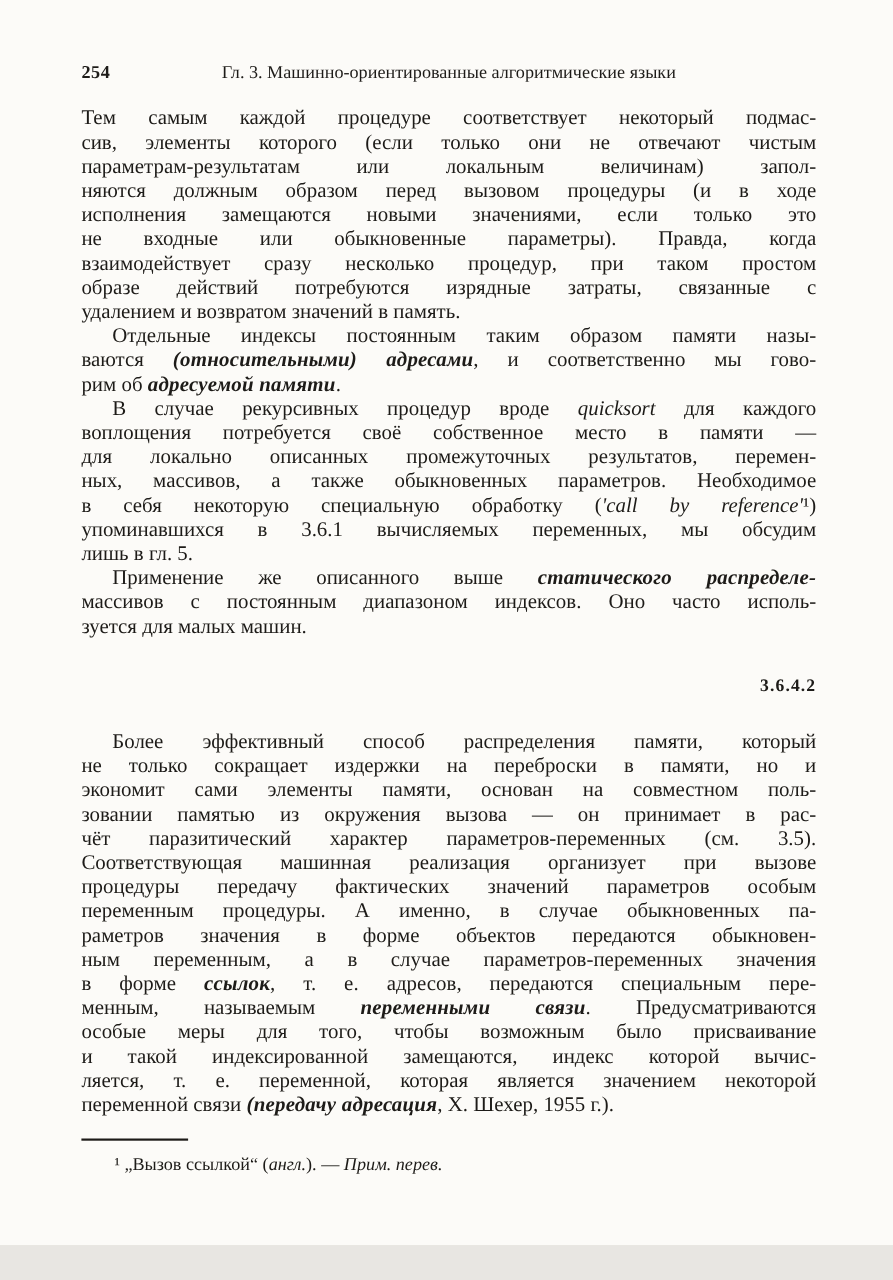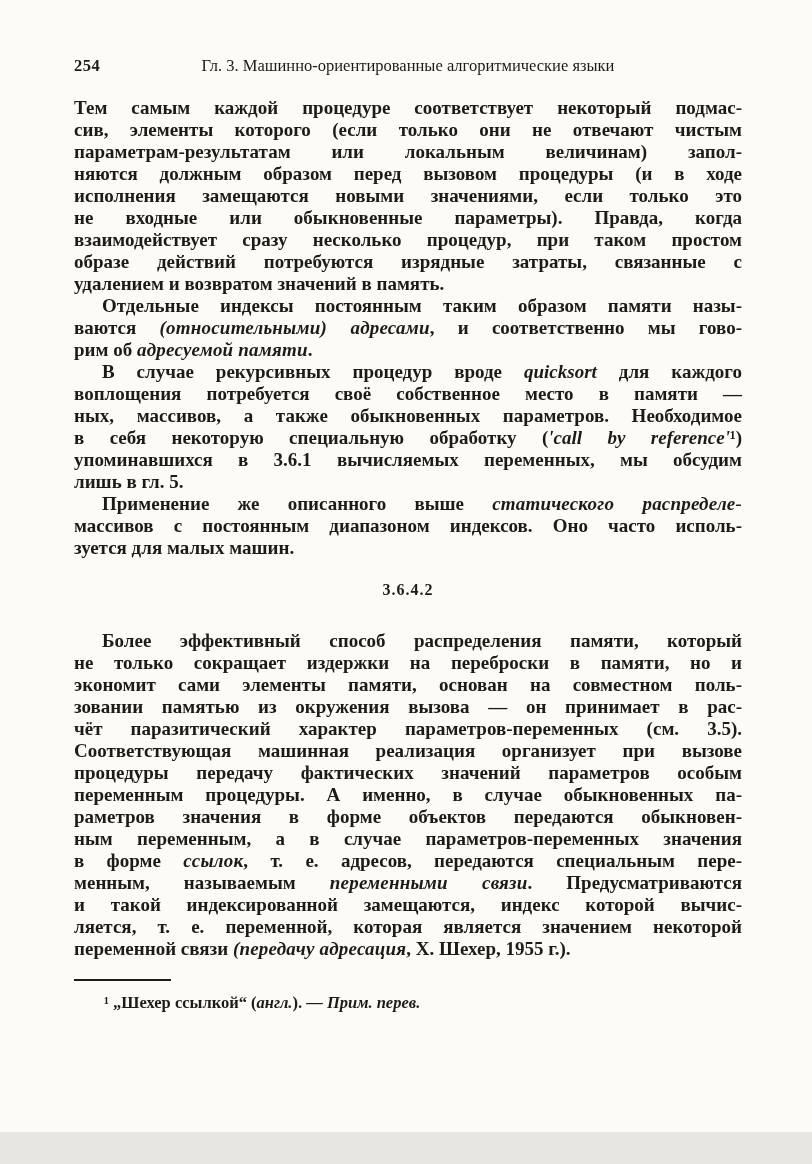--- a/index.html
+++ b/index.html
@@ -53,29 +53,29 @@
     text-align: justify;
     text-align-last: justify;
     white-space: nowrap;
   }
   .line.last {
     text-align-last: left;
   }
   .para.indent .line.first {
     text-indent: 28px;
   }
-  .run-n { font-style: normal; font-weight: 700; }
-  .run-i { font-style: italic; font-weight: 700; }
+  .run-n { font-style: normal; font-weight: 400; }
+  .run-i { font-style: italic; font-weight: 400; }
   .run-bi { font-style: italic; font-weight: 700; letter-spacing: 0.2px; }
   .section-heading {
     font-weight: 700;
     font-size: 16px;
     letter-spacing: 1px;
-    text-align: center;
-    margin-top: 20px;
+    text-align: right;
+    margin-top: 32px;
     margin-bottom: 29px;
     line-height: 22px;
   }
   
   .footnote {
     margin-top: 19px;
   }
   .footnote-rule {
     width: 97px;
     height: 0;
@@ -112,20 +112,21 @@
           <div class="line last"><span class="run-n">удалением и возвратом значений в память.</span></div>
         </div>
         <div class="para indent">
           <div class="line first"><span class="run-n">Отдельные индексы постоянным таким образом памяти назы-</span></div>
           <div class="line"><span class="run-n">ваются </span><span class="run-bi">(относительными) адресами</span><span class="run-n">, и соответственно мы гово-</span></div>
           <div class="line last"><span class="run-n">рим об </span><span class="run-bi">адресуемой памяти</span><span class="run-n">.</span></div>
         </div>
         <div class="para indent">
           <div class="line first"><span class="run-n">В случае рекурсивных процедур вроде </span><span class="run-i">quicksort</span><span class="run-n"> для каждого</span></div>
           <div class="line"><span class="run-n">воплощения потребуется своё собственное место в памяти —</span></div>
+          <div class="line"><span class="run-n">для локально описанных промежуточных результатов, перемен-</span></div>
           <div class="line"><span class="run-n">ных, массивов, а также обыкновенных параметров. Необходимое</span></div>
           <div class="line"><span class="run-n">в себя некоторую специальную обработку (</span><span class="run-i">'call by reference'</span><span class="run-n">¹)</span></div>
           <div class="line"><span class="run-n">упоминавшихся в 3.6.1 вычисляемых переменных, мы обсудим</span></div>
           <div class="line last"><span class="run-n">лишь в гл. 5.</span></div>
         </div>
         <div class="para indent">
           <div class="line first"><span class="run-n">Применение же описанного выше </span><span class="run-bi">статического распределе-</span></div>
           <div class="line"><span class="run-n">массивов с постоянным диапазоном индексов. Оно часто исполь-</span></div>
           <div class="line last"><span class="run-n">зуется для малых машин.</span></div>
         </div>
@@ -136,25 +137,26 @@
           <div class="line"><span class="run-n">экономит сами элементы памяти, основан на совместном поль-</span></div>
           <div class="line"><span class="run-n">зовании памятью из окружения вызова — он принимает в рас-</span></div>
           <div class="line"><span class="run-n">чёт паразитический характер параметров-переменных (см. 3.5).</span></div>
           <div class="line"><span class="run-n">Соответствующая машинная реализация организует при вызове</span></div>
           <div class="line"><span class="run-n">процедуры передачу фактических значений параметров особым</span></div>
           <div class="line"><span class="run-n">переменным процедуры. А именно, в случае обыкновенных па-</span></div>
           <div class="line"><span class="run-n">раметров значения в форме объектов передаются обыкновен-</span></div>
           <div class="line"><span class="run-n">ным переменным, а в случае параметров-переменных значения</span></div>
           <div class="line"><span class="run-n">в форме </span><span class="run-bi">ссылок</span><span class="run-n">, т. е. адресов, передаются специальным пере-</span></div>
           <div class="line"><span class="run-n">менным, называемым </span><span class="run-bi">переменными связи</span><span class="run-n">. Предусматриваются</span></div>
+          <div class="line"><span class="run-n">особые меры для того, чтобы возможным было присваивание</span></div>
           <div class="line"><span class="run-n">и такой индексированной замещаются, индекс которой вычис-</span></div>
           <div class="line"><span class="run-n">ляется, т. е. переменной, которая является значением некоторой</span></div>
           <div class="line last"><span class="run-n">переменной связи </span><span class="run-bi">(передачу адресация</span><span class="run-n">, Х. Шехер, 1955 г.).</span></div>
         </div>
       </div>
 
     <div class="footnote">
       <div class="footnote-rule"></div>
-      <div class="footnote-text"><span class="run-n">¹ „Шехер ссылкой“ (</span><span class="run-i">англ.</span><span class="run-n">). — </span><span class="run-i">Прим. перев.</span></div>
+      <div class="footnote-text"><span class="run-n">¹ „Вызов ссылкой“ (</span><span class="run-i">англ.</span><span class="run-n">). — </span><span class="run-i">Прим. перев.</span></div>
     </div>
 
   </div>
 </div>
 
 </body></html>

